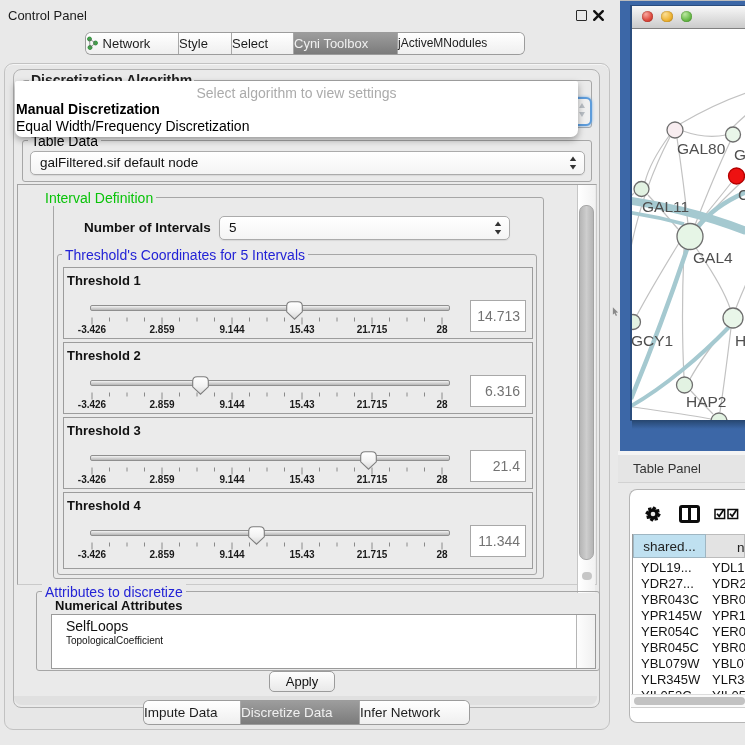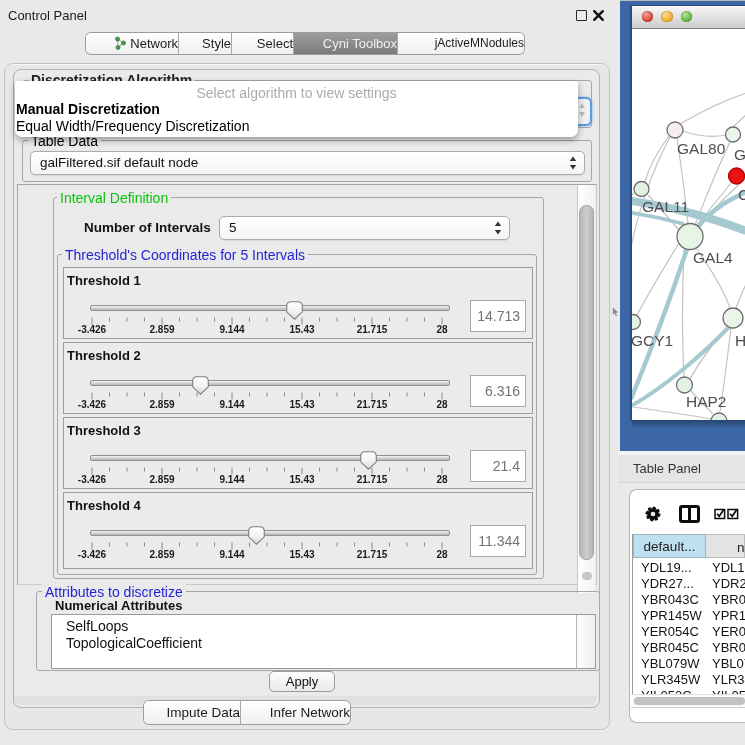--- a/index.html
+++ b/index.html
@@ -10,21 +10,21 @@
 .combo{position:absolute;background:linear-gradient(#ffffff,#f4f4f4);border:1px solid #ababab;border-radius:5px;box-shadow:0 1px 1px rgba(0,0,0,.08)}
 .combo .ctext{position:absolute;left:9px;top:0;font-size:13.5px;color:#111;line-height:22px;white-space:nowrap}
 .stepper{position:absolute;right:7px;top:50%;transform:translateY(-50%)}
 .tpanel{position:absolute;left:63px;width:468px;height:70px;background:#ebebeb;border:1px solid #9c9c9c}
 .tlabel{position:absolute;left:3px;top:5px;font-size:13px;font-weight:bold;color:#111}
 .track{position:absolute;left:26px;top:37px;width:358px;height:4px;background:linear-gradient(#f2f2f2,#b6b6b6);border:1px solid #8f8f8f;border-radius:2px}
 .vfield{position:absolute;left:406px;top:32px;width:49px;height:30px;background:#fff;border:1px solid #a8a8a8;font-size:14px;color:#737373;text-align:right;line-height:30px;padding-right:5px}
 .ticklabels{position:absolute;left:0;top:56px;width:468px;height:12px;font-size:10px;font-weight:bold;color:#1a1a1a}
 .ticklabels span{position:absolute;width:60px;text-align:center;top:0}
 .seg{height:21px;display:flex;position:absolute;border-radius:5px;box-shadow:0 0 0 1px #9c9c9c;overflow:hidden}
-.seg div{background:linear-gradient(#ffffff,#efefef);color:#1c1c1c;font-size:13px;text-align:right;line-height:21px;border-left:1px solid #a8a8a8;white-space:nowrap}
+.seg div{background:linear-gradient(#ffffff,#efefef);color:#1c1c1c;font-size:13px;text-align:left;line-height:21px;border-left:1px solid #a8a8a8;white-space:nowrap}
 .seg div:first-child{border-left:none}
 .seg div.sel{background:linear-gradient(#9d9d9d,#7b7b7b);color:#f0f0f0}
 .row1{position:absolute;left:641px;width:64px;font-size:13px;color:#141414;white-space:nowrap;overflow:hidden}
 .row2{position:absolute;left:712px;width:33px;font-size:13px;color:#141414;white-space:nowrap;overflow:hidden}
 </style>
 </head>
 <body>
 
 <div class="abs" style="left:8px;top:8px;font-size:13px;color:#1b1b1b">Control Panel</div>
 <div class="abs" style="left:576px;top:10px;width:9px;height:9px;border:1.6px solid #2a2a2a;border-radius:1px"></div>
@@ -73,21 +73,21 @@
       <path d="M4 14 L0.8 9.5 H7.2 Z" fill="#333"></path>
     </svg>
 </div>
 
 <div class="abs" style="left:17px;top:184px;width:578px;height:399px;border:1px solid;border-color:#a3a3a3 #cacaca #cacaca #a3a3a3"></div>
 <div class="abs" style="left:577px;top:185px;width:17px;height:408px;background:linear-gradient(90deg,#ffffff,#f2f2f2);border-left:1px solid #c6c6c6"></div>
 <div class="abs" style="left:579px;top:205px;width:13px;height:353px;border-radius:7px;background:linear-gradient(90deg,#b5b5b5,#cecece 50%,#b5b5b5);border:1px solid #a5a5a5"></div>
 <div class="abs" style="left:582px;top:572px;width:10px;height:8px;border-radius:4px;background:#c6c6c6"></div>
 
 <div class="grp" style="left:53px;top:197px;width:489px;height:380px"></div>
-<div class="gtitle" style="left:57px;top:190px;color:#09c309;background:#eaeaea">Interval Definition</div>
+<div class="gtitle" style="left:42px;top:190px;color:#09c309;background:#eaeaea">Interval Definition</div>
 
 <div class="abs" style="left:84px;top:220px;font-size:13.5px;font-weight:bold;color:#111">Number of Intervals</div>
 <div class="combo" style="left:219px;top:216px;width:289px;height:22px">
   <div class="ctext">5</div>
   <svg class="stepper" width="8" height="15" viewBox="0 0 8 15">
       <path d="M4 1 L7.2 5.5 H0.8 Z" fill="#333"></path>
       <path d="M4 14 L0.8 9.5 H7.2 Z" fill="#333"></path>
     </svg>
 </div>
 
@@ -285,28 +285,29 @@
       <span style="left:348.0px">28</span>
     </div>
   <div class="vfield">11.344</div>
 </div>
 
 <div class="grp" style="left:36px;top:591px;width:562px;height:78px;border-radius:3px"></div>
 <div class="gtitle" style="left:42px;top:584px;color:#2323d6;background:#eaeaea">Attributes to discretize</div>
 <div class="abs" style="left:55px;top:598px;font-size:13px;font-weight:bold;color:#111">Numerical Attributes</div>
 <div class="abs" style="left:51px;top:614px;width:543px;height:53px;background:#fff;border:1px solid #9a9a9a;overflow:hidden">
   <div style="position:absolute;left:14px;top:3px;font-size:14px;color:#111">SelfLoops</div>
-  <div style="position:absolute;left:14px;top:20px;font-size:14px;color:#111">TopologicalCoefficient</div>
+  <div style="position:absolute;left:14px;top:20px;font-size:10px;color:#111">TopologicalCoefficient</div>
   <div style="position:absolute;right:0;top:0;width:18px;height:53px;background:linear-gradient(90deg,#fdfdfd,#f0f0f0);border-left:1px solid #b5b5b5"></div>
 </div>
 
 <div class="abs" style="left:269px;top:671px;width:64px;height:19px;background:linear-gradient(#fdfdfd,#e9e9e9);border:1px solid #9b9b9b;border-radius:5px;font-size:13px;text-align:center;line-height:19px;color:#111">Apply</div>
 
 <div class="seg" style="left:144px;top:701px;height:23px">
   <div style="width:96px;line-height:23px;font-size:13.5px">Impute Data</div>
+  <div class="sel" style="width:118px;line-height:23px;font-size:13.5px">Discretize Data</div>
   <div style="width:109px;line-height:23px;font-size:13.5px">Infer Network</div>
 </div>
 
 <svg class="abs" style="left:611.5px;top:306.5px" width="7" height="9" viewBox="0 0 8 10">
     <path d="M1 0 L7 6 L4.2 6.4 L5.8 9.4 L4.4 10 L2.9 6.9 L1 8.6 Z" fill="#8a8a8a"></path>
   </svg>
 
 <div class="abs" style="left:620px;top:0;width:125px;height:451px;background:#3c67a7"></div>
 <div class="abs" style="left:620px;top:0;width:125px;height:1px;background:#bcbcbc"></div>
 <div class="abs" style="left:630px;top:5px;width:115px;height:416px;background:#2b4d7e"></div>
@@ -382,21 +383,21 @@
 <div class="abs" style="left:687.8px;top:504.5px;width:3px;height:18.5px;background:#0c0c0c"></div>
 <svg class="abs" style="left:714px;top:508px" width="26" height="12" viewBox="0 0 26 12">
     <g fill="none" stroke="#0c0c0c" stroke-width="1.5">
       <rect x="1" y="1.5" width="9.6" height="9"></rect>
       <rect x="14" y="1.5" width="9.6" height="9"></rect>
       <path d="M3 5.8 L5.2 8.3 L9.6 1.8" stroke-width="1.7"></path>
       <path d="M16 5.8 L18.2 8.3 L22.6 1.8" stroke-width="1.7"></path>
     </g>
   </svg>
 
-<div class="abs" style="left:633px;top:534px;width:73px;height:24px;background:#bfe0f0;border:1px solid #9fb6c2;box-sizing:border-box;font-size:13.5px;color:#222;text-align:center;line-height:23px">default...</div>
+<div class="abs" style="left:633px;top:534px;width:73px;height:24px;background:#bfe0f0;border:1px solid #9fb6c2;box-sizing:border-box;font-size:13.5px;color:#222;text-align:center;line-height:23px">shared...</div>
 <div class="abs" style="left:706px;top:534px;width:39px;height:24px;background:#e3e3e3;border:1px solid #bcbcbc;border-left:none;box-sizing:border-box"></div>
 <div class="abs" style="left:737px;top:540px;font-size:13.5px;color:#222">na</div>
 <div class="abs" style="left:632px;top:534px;width:1px;height:160px;background:#9a9a9a"></div>
 <div class="row1" style="top:559.6px">YDL19...</div>
 <div class="row2" style="top:559.6px">YDL19...</div>
 <div class="row1" style="top:575.7px">YDR27...</div>
 <div class="row2" style="top:575.7px">YDR27...</div>
 <div class="row1" style="top:591.8px">YBR043C</div>
 <div class="row2" style="top:591.8px">YBR043C</div>
 <div class="row1" style="top:607.9px">YPR145W</div>

